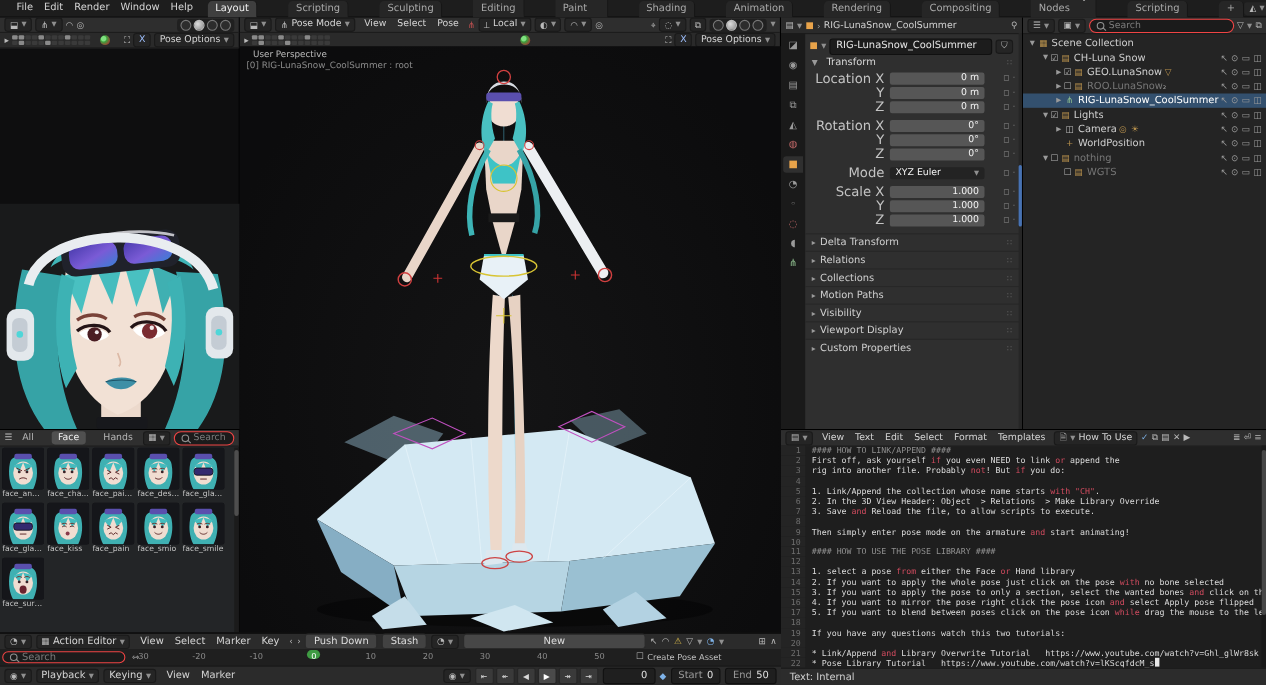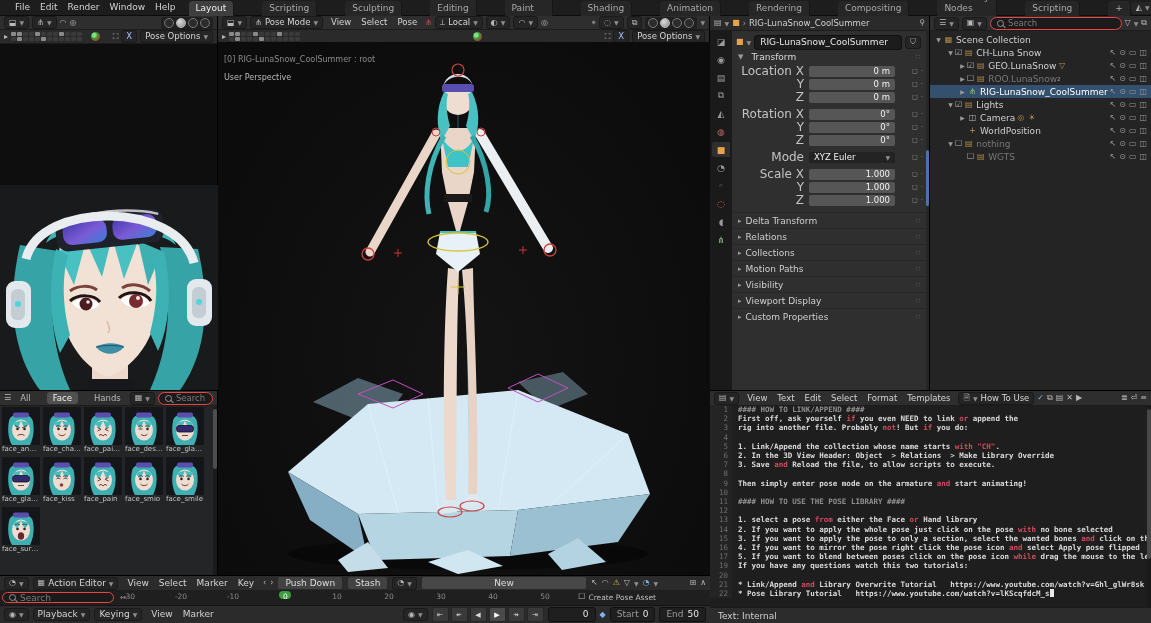--- a/index.html
+++ b/index.html
@@ -42,21 +42,21 @@
   .thumb{width:38px;}
   .timg{width:38px;height:38px;border-radius:2px;overflow:hidden;background:#101014;}
   .timg svg{display:block;}
   .tlabel{width:38px;font-size:7px;color:#c4c4c4;white-space:nowrap;overflow:hidden;text-overflow:ellipsis;line-height:9px;}
   .vscroll{position:absolute;right:0;top:16px;width:4px;height:169px;background:#1b1b1b;}
   .vscroll i{position:absolute;left:0;top:2px;width:4px;height:60px;background:#4e4e4e;border-radius:2px;}
   
   .vpM{left:218px;top:16px;width:492px;height:559px;background:#0f0f10;border-right:1px solid #000;}
   .vpM .hdr{height:13px;}
   .vpbody{position:absolute;left:0;top:26px;width:492px;height:533px;background:radial-gradient(ellipse at 50% 60%,#141415 0%,#0c0c0d 80%);overflow:hidden;}
-  .overlay1{position:absolute;left:6px;top:3px;color:#b9b9b9;font-size:8px;margin-top:28px;}
+  .overlay1{position:absolute;left:12px;top:3px;color:#b9b9b9;font-size:8px;}
   .overlay2{position:absolute;left:6px;top:13px;color:#8b8b8b;font-size="8px";font-size:8px;}
   .shadegrp{display:flex;gap:2px;background:#202020;border-radius:3px;padding:1px 3px;}
   .shball{width:8px;height:8px;border-radius:50%;border:1px solid #777;background:#2c2c2c;}
   .shball.on{background:radial-gradient(circle at 35% 35%,#ddd,#888);border-color:#bbb;}
   
   .props{left:710px;top:16px;width:220px;height:374px;background:#2f2f2f;border-right:1px solid #000;}
   .props .hdr{height:14px;background:#2a2a2a;}
   .ptabs{position:absolute;left:0;top:14px;width:22px;height:360px;background:#1a1a1a;display:flex;flex-direction:column;align-items:center;padding-top:4px;gap:3px;}
   .ptab{width:18px;height:15px;border-radius:3px 0 0 3px;display:flex;align-items:center;justify-content:center;color:#9a9a9a;font-size:9px;}
   .ptab.active{background:#2f2f2f;color:#e8a34a;}
@@ -84,21 +84,21 @@
   .orow .oic{width:11px;text-align:center;font-size:8px;color:#b9924d;}
   .orow .olabel{margin-left:2px;overflow:hidden;text-overflow:ellipsis;}
   .orow .orr{margin-left:auto;display:flex;gap:3px;color:#9a9a9a;font-size:8px;}
   .orow .cb{font-size:8px;margin-right:1px;color:#b5b5b5;}
   
   .texted{left:710px;top:390px;width:441px;height:233px;background:#1e1e1e;border-top:1px solid #000;}
   .texted .hdr{height:14px;background:#2e2e2e;}
   .codewrap{position:absolute;left:0;top:14px;width:441px;height:204px;overflow:hidden;font-family:"DejaVu Sans Mono","Liberation Mono",monospace;font-size:7.5px;line-height:9.2px;}
   .cl{display:flex;white-space:pre;}
   .cl .ln{flex:0 0 18px;text-align:right;padding-right:4px;color:#6e6e6e;background:#242424;}
-  .cl .ct{padding-left:6px;color:#dcdcdc;font-weight:bold;}
+  .cl .ct{padding-left:6px;color:#dcdcdc;}
   .kw{color:#d14b5f;}
   .cm{color:#8f8f8f;}
   .cur{display:inline-block;width:4px;height:8px;background:#e8e8e8;vertical-align:-1px;}
   .tfoot{position:absolute;left:0;bottom:0;width:441px;height:15px;background:#2c2c2c;border-top:1px solid #1a1a1a;display:flex;align-items:center;padding:0 8px;color:#cfcfcf;}
   .tscroll{position:absolute;right:0;top:14px;width:4px;height:204px;background:#191919;}
   .tscroll i{position:absolute;top:4px;left:0;width:4px;height:150px;background:#474747;border-radius:2px;}
   
   .dope{left:0;top:575px;width:710px;height:15px;background:#2b2b2b;border-top:1px solid #000;display:flex;align-items:center;gap:4px;padding:0 4px;}
   .btn{background:#424242;border:1px solid #2a2a2a;border-radius:3px;height:12px;line-height:12px;padding:0 7px;color:#ddd;white-space:nowrap;}
   .newbtn{background:#474747;width:150px;text-align:center;}
@@ -944,20 +944,21 @@
         <div class="cl"><span class="ln">8</span><span class="ct"></span></div>
         <div class="cl"><span class="ln">9</span><span class="ct">Then simply enter pose mode on the armature <span class="kw">and</span> start animating!</span></div>
         <div class="cl"><span class="ln">10</span><span class="ct"></span></div>
         <div class="cl"><span class="ln">11</span><span class="ct"><span class="cm">#### HOW TO USE THE POSE LIBRARY ####</span></span></div>
         <div class="cl"><span class="ln">12</span><span class="ct"></span></div>
         <div class="cl"><span class="ln">13</span><span class="ct">1. select a pose <span class="kw">from</span> either the Face <span class="kw">or</span> Hand library</span></div>
         <div class="cl"><span class="ln">14</span><span class="ct">2. If you want to apply the whole pose just click on the pose <span class="kw">with</span> no bone selected</span></div>
         <div class="cl"><span class="ln">15</span><span class="ct">3. If you want to apply the pose to only a section, select the wanted bones <span class="kw">and</span> click on the pose</span></div>
         <div class="cl"><span class="ln">16</span><span class="ct">4. If you want to mirror the pose right click the pose icon <span class="kw">and</span> select Apply pose flipped</span></div>
         <div class="cl"><span class="ln">17</span><span class="ct">5. If you want to blend between poses click on the pose icon <span class="kw">while</span> drag the mouse to the left</span></div>
+        <div class="cl"><span class="ln">18</span><span class="ct"></span></div>
         <div class="cl"><span class="ln">19</span><span class="ct">If you have any questions watch this two tutorials:</span></div>
         <div class="cl"><span class="ln">20</span><span class="ct"></span></div>
         <div class="cl"><span class="ln">21</span><span class="ct">* Link/Append <span class="kw">and</span> Library Overwrite Tutorial   https://www.youtube.com/watch?v=Ghl_glWr8sk</span></div>
         <div class="cl"><span class="ln">22</span><span class="ct">* Pose Library Tutorial   https://www.youtube.com/watch?v=lKScqfdcM_s<span class="cur"></span></span></div>
       </div>
     <div class="tscroll">
         <i></i>
       </div>
     <div class="tfoot">
       <span>Text: Internal</span>

